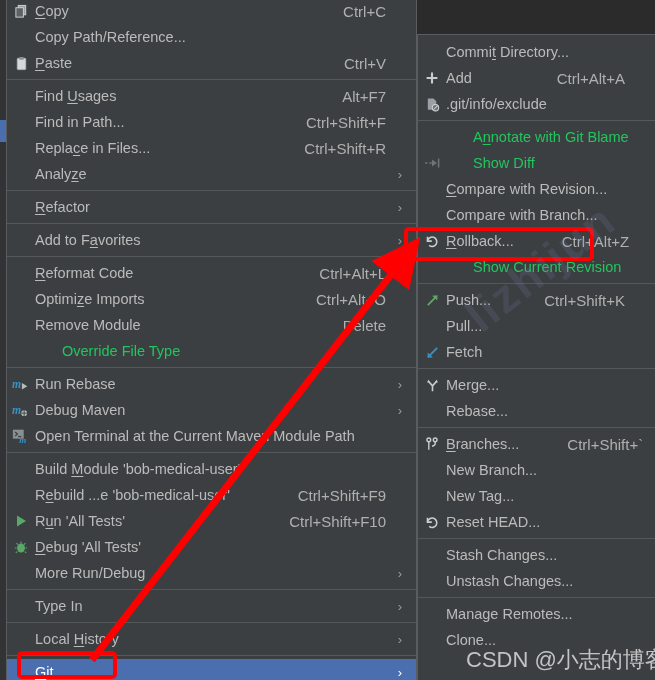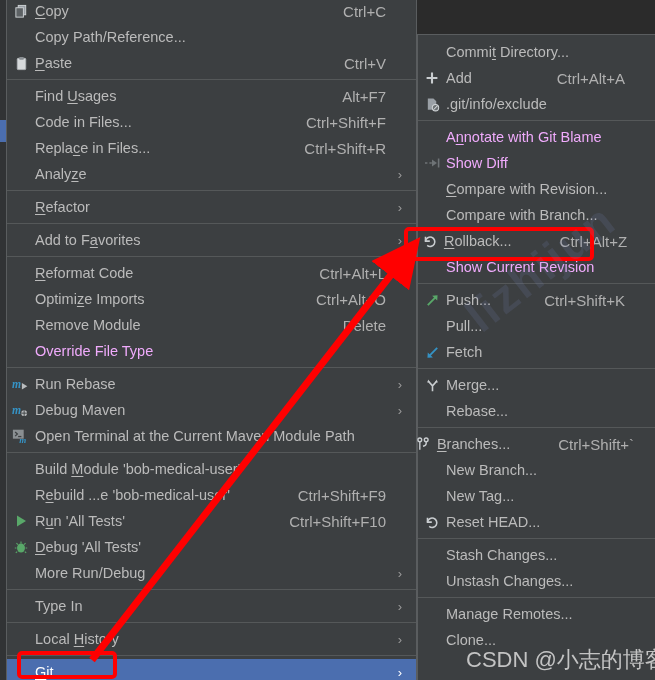--- a/index.html
+++ b/index.html
@@ -25,21 +25,21 @@
   .menu .row{
     position:relative;
     display:flex;
     align-items:center;
     height:26px;
     padding:0 8px 0 0;
     box-sizing:border-box;
     white-space:nowrap;
   }
   .menu .row.hl{background:#4b6eaf;color:#ffffff;}
-  .menu .row.disabled{color:#f0abfc;}
+  .menu .row.disabled{color:#22c55e;gap:27px;}
   .ico{
     width:28px;min-width:28px;
     display:flex;align-items:center;justify-content:center;
     height:26px;
   }
   .lbl{flex:0 0 auto;}
   .lbl u{text-decoration:underline;text-underline-offset:2px;}
   .spacer{flex:1 1 auto;}
   .acc{
     color:#b0b0b0;
@@ -69,21 +69,21 @@
   }
   #left-menu .row{height:26px;}
 
   
   #git-menu{
     left:417px;top:34px;
     width:238px;height:652px;
     border-right:none;border-bottom:none;
     padding-top:4px;
   }
-  #git-menu .row{height:26px;justify-content:center;}
+  #git-menu .row{height:26px;}
   #git-menu .acc{padding-left:16px;margin-left:32px;}
 
   
   .bgsliver{
     position:absolute;background:#3c3f41;
   }
   #sliver-a{left:0;top:0;width:6px;height:680px;background:#313335;}
   #sliver-b{left:0;top:120px;width:6px;height:12px;background:#4b6eaf;}
   #sliver-c{left:0;top:132px;width:6px;height:10px;background:#4b6eaf;}
   #topstrip{left:417px;top:0;width:238px;height:34px;background:#2b2b2b;}
@@ -169,21 +169,21 @@
       <div class="sep"></div>
       <div class="row">
         <span class="ico"></span>
         <span class="lbl">Find <u>U</u>sages</span>
         <span class="spacer"></span>
         <span class="acc">Alt+F7</span>
         <span class="arrow"></span>
       </div>
       <div class="row">
         <span class="ico"></span>
-        <span class="lbl">Code in Files...</span>
+        <span class="lbl">Find in Path...</span>
         <span class="spacer"></span>
         <span class="acc">Ctrl+Shift+F</span>
         <span class="arrow"></span>
       </div>
       <div class="row">
         <span class="ico"></span>
         <span class="lbl">Repla<u>c</u>e in Files...</span>
         <span class="spacer"></span>
         <span class="acc">Ctrl+Shift+R</span>
         <span class="arrow"></span>

